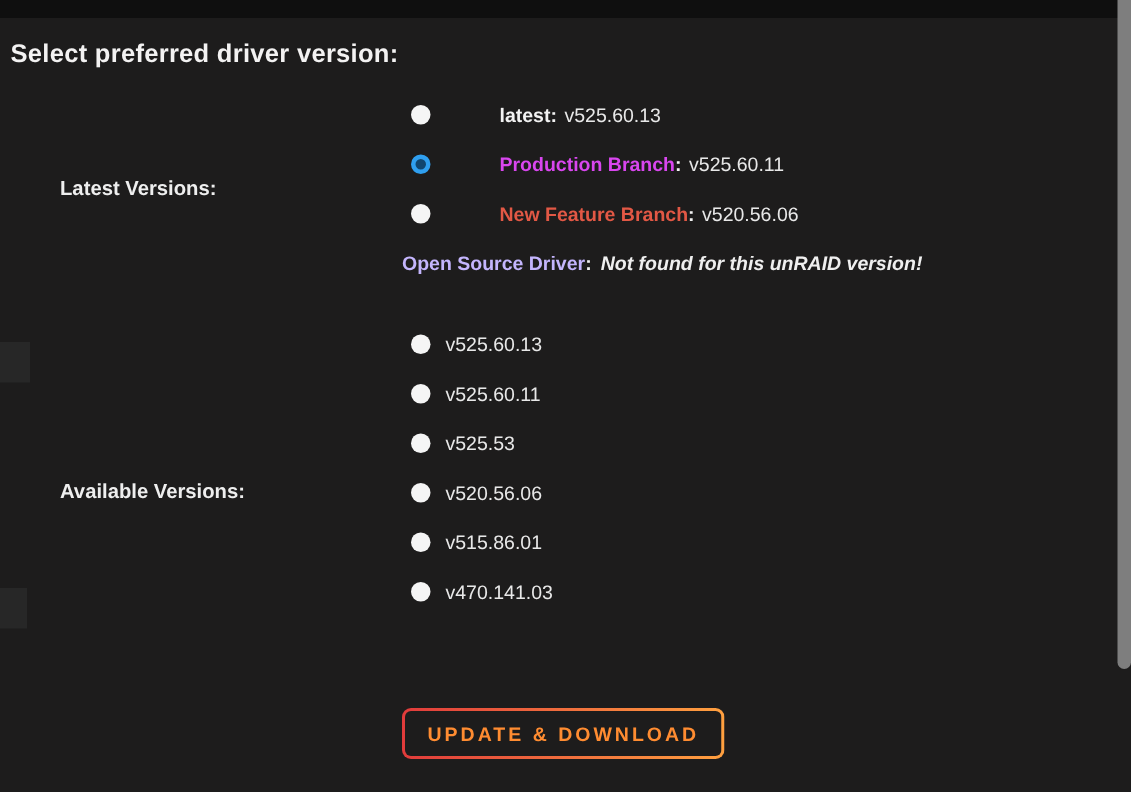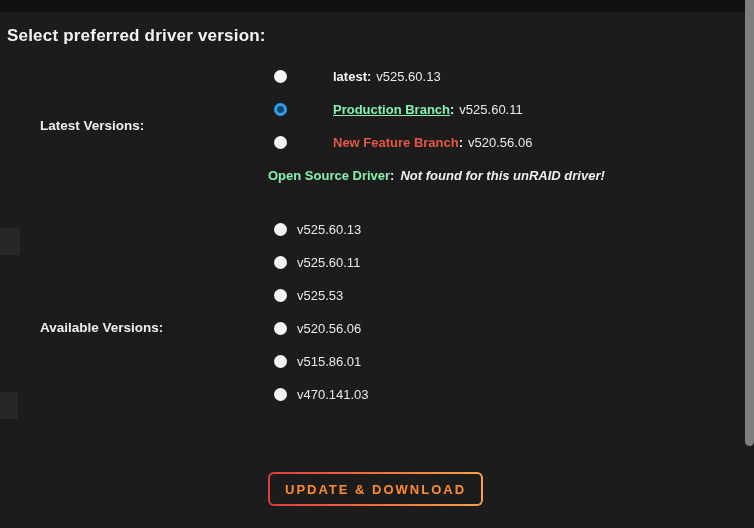--- a/index.html
+++ b/index.html
@@ -84,34 +84,34 @@
 
 <div class="options" id="latest-options">
     <label class="row">
       <span class="radio"></span>
       <span class="opt-name" style="color: rgb(242, 242, 242);">latest</span>
       <span class="opt-sep">:</span>
       <span class="opt-value">v525.60.13</span>
     </label>
     <label class="row">
       <span class="radio checked"></span>
-      <span class="opt-name" style="color: #86efac; text-decoration: underline;">Production Branch</span>
+      <span class="opt-name" style="color: #d946ef;">Production Branch</span>
       <span class="opt-sep">:</span>
       <span class="opt-value">v525.60.11</span>
     </label>
     <label class="row">
       <span class="radio"></span>
       <span class="opt-name" style="color: rgb(226, 88, 69);">New Feature Branch</span>
       <span class="opt-sep">:</span>
       <span class="opt-value">v520.56.06</span>
     </label>
     <div class="row os-row">
-      <span class="os-name" style="color: #86efac; text-align: center;">Open Source Driver</span>
+      <span class="os-name" style="color: #c4b5fd; text-align: center;">Open Source Driver</span>
       <span class="os-sep">:</span>
-      <span class="os-note">Not found for this unRAID driver!</span>
+      <span class="os-note">Not found for this unRAID version!</span>
     </div>
   </div>
 
 <div class="options" id="available-options">
     <label class="row">
       <span class="radio"></span>
       <span class="avail-value">v525.60.13</span>
     </label>
     <label class="row">
       <span class="radio"></span>

